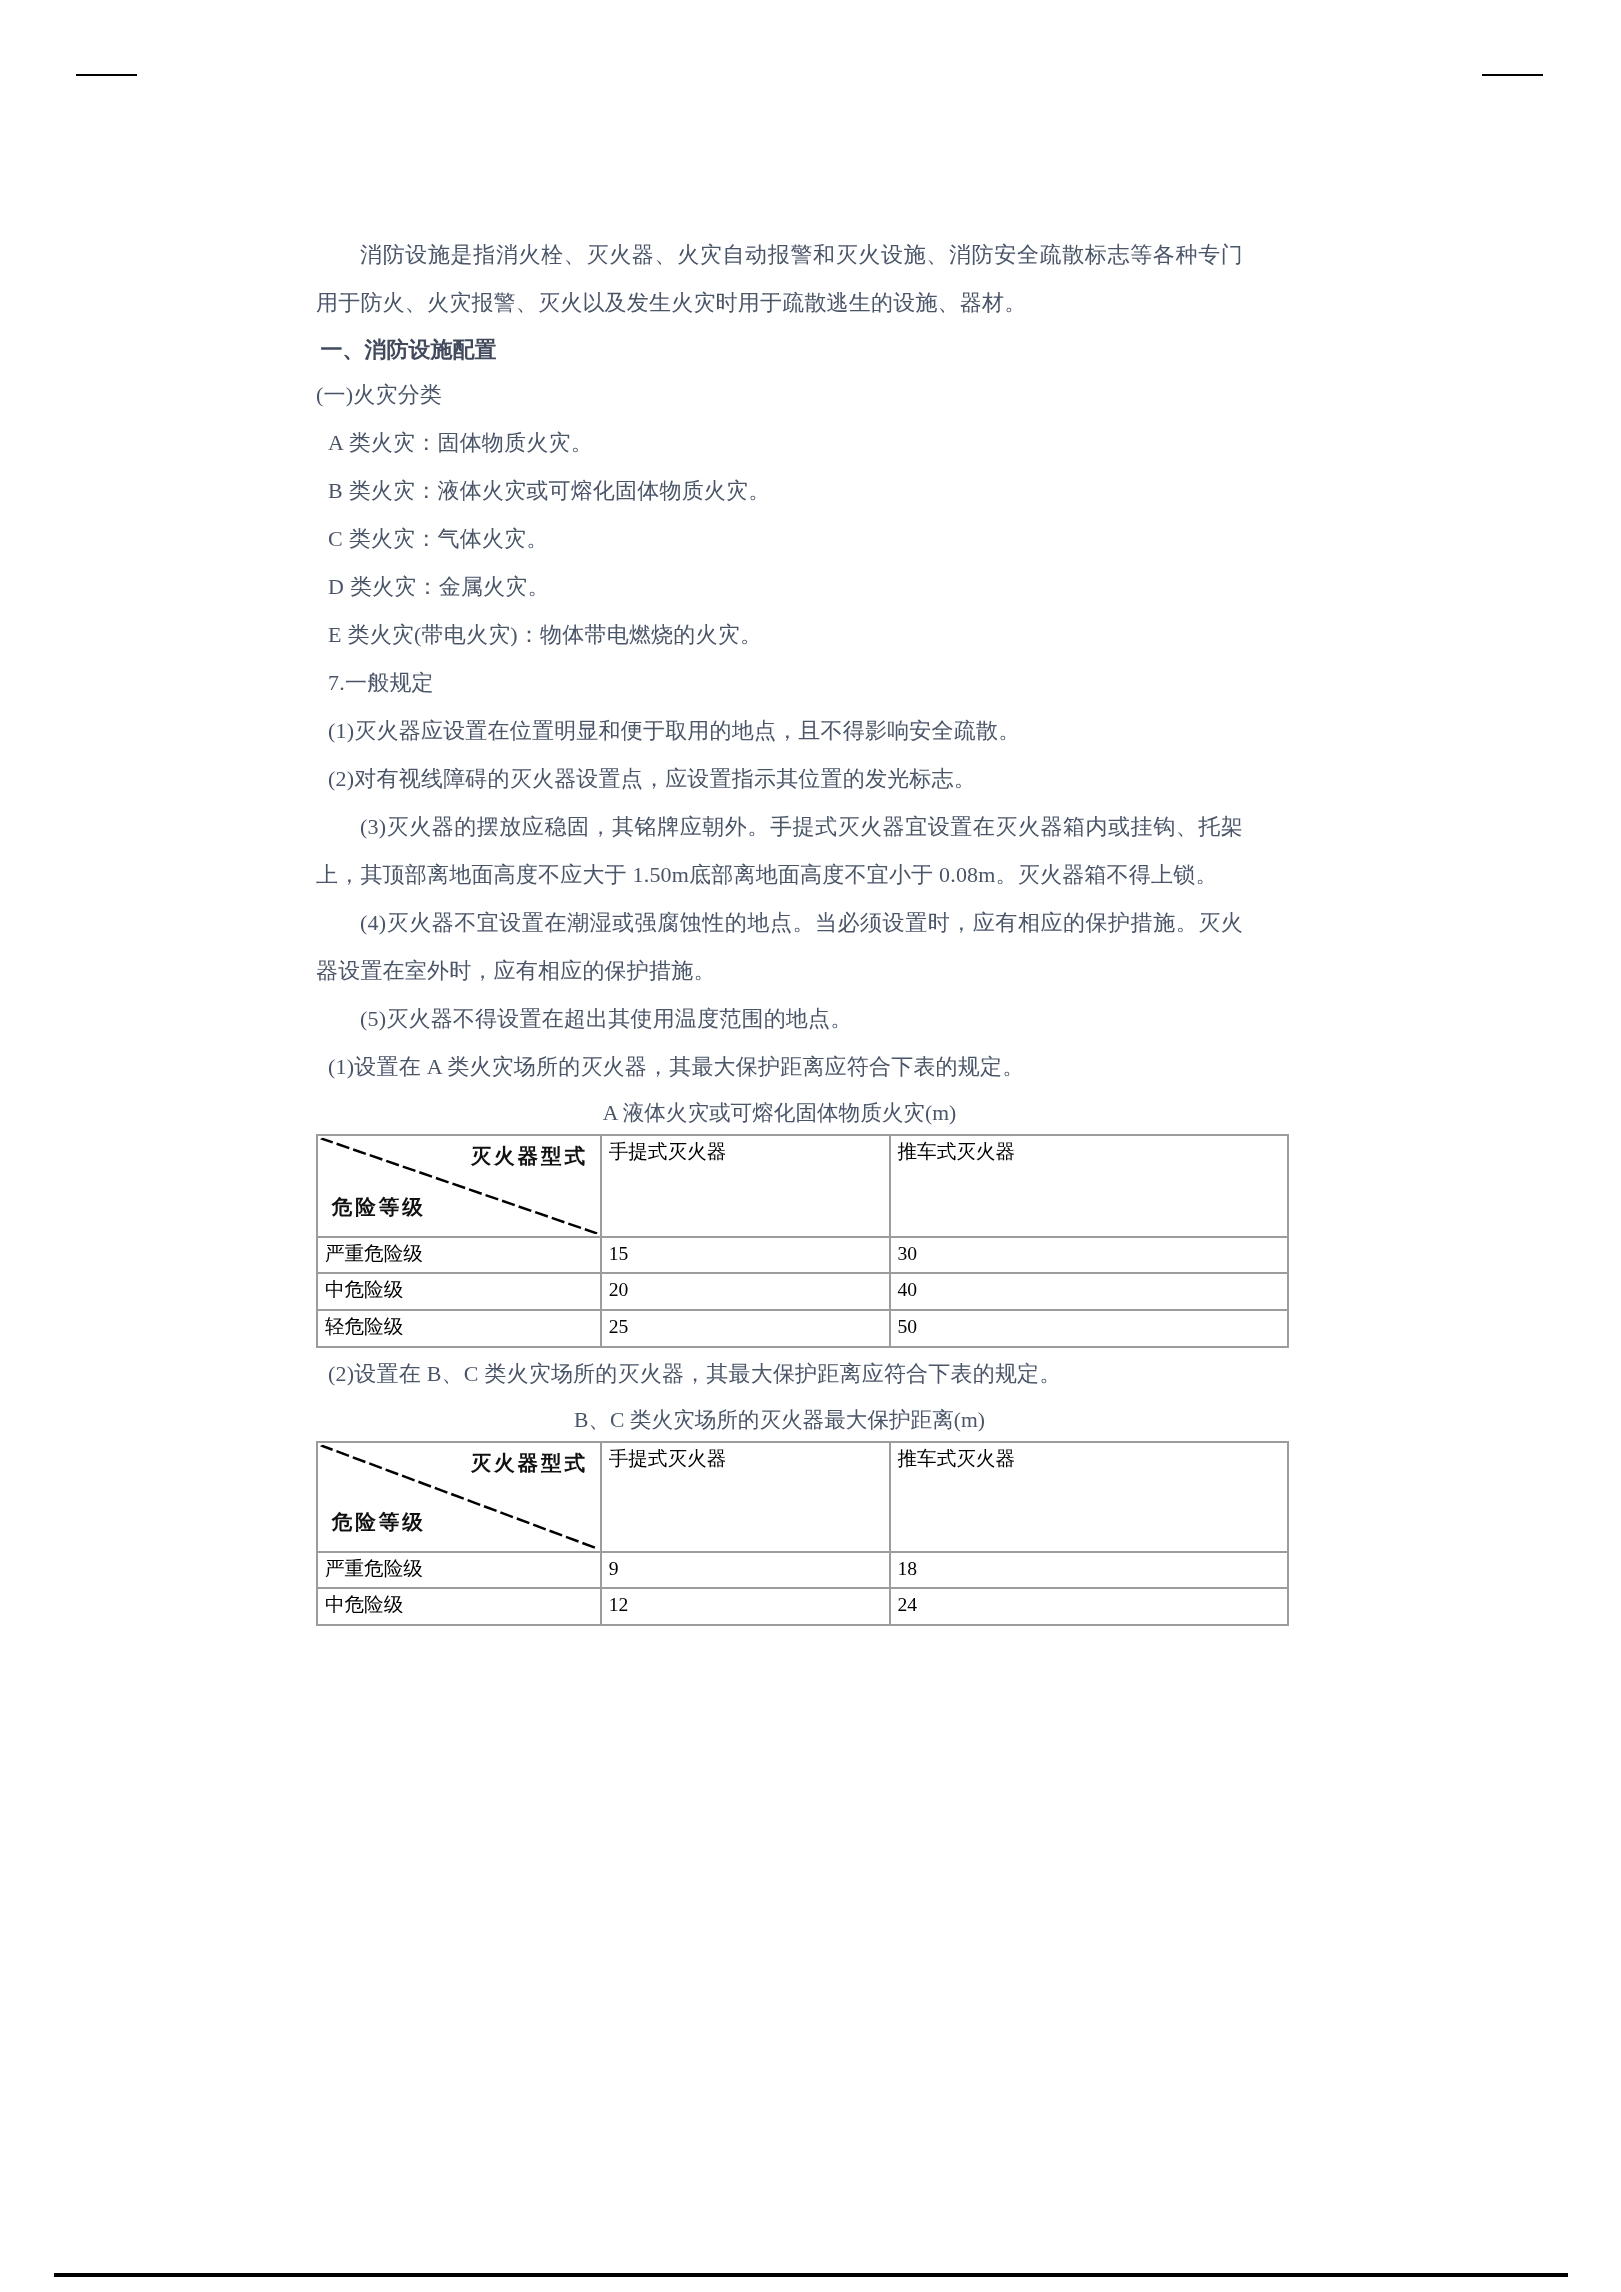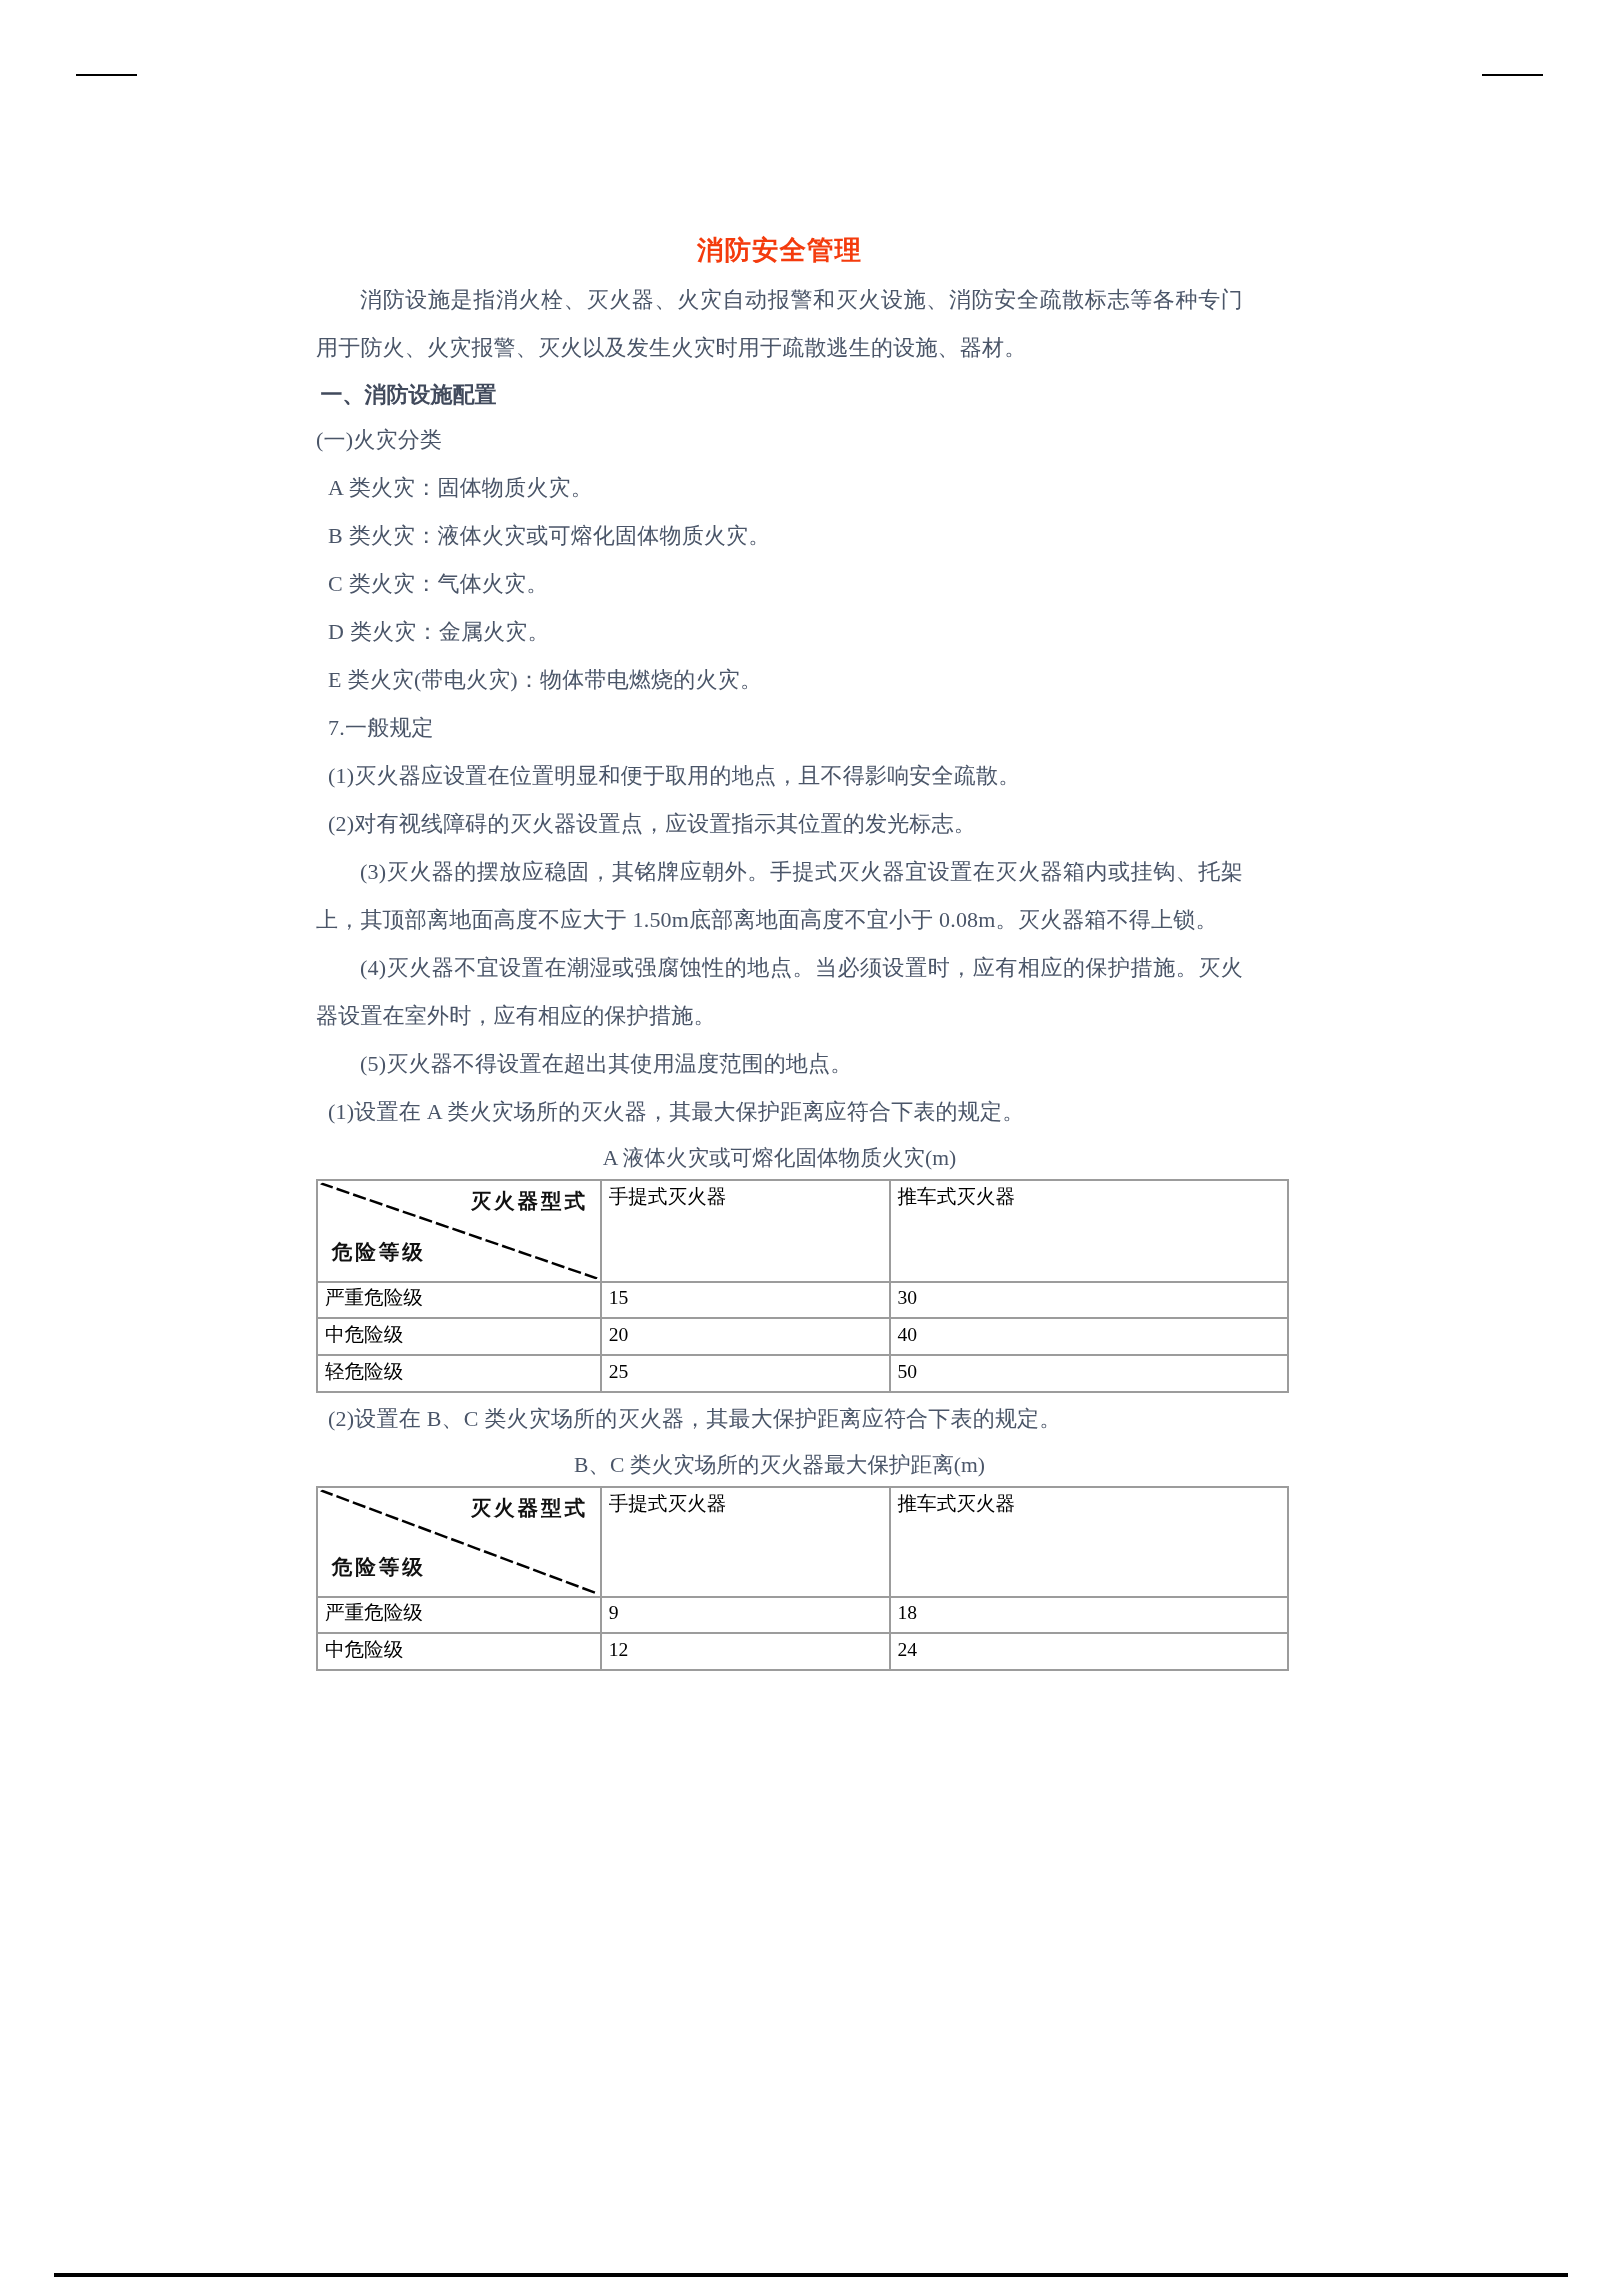--- a/index.html
+++ b/index.html
@@ -159,21 +159,20 @@
 </head>
 <body>
 
 <div class="page">
 
   <div class="crop-mark crop-tl"></div>
   <div class="crop-mark crop-tr"></div>
 
   <div class="content">
 
-    <h1 class="doc-title">消防安全管理</h1>
 
     <p class="para indent2">消防设施是指消火栓、灭火器、火灾自动报警和灭火设施、消防安全疏散标志等各种专门用于防火、火灾报警、灭火以及发生火灾时用于疏散逃生的设施、器材。</p>
 
     <p class="h-sec">一、消防设施配置</p>
 
     <p class="para flush">(一)火灾分类</p>
 
 
     <p class="para indent1">A 类火灾：固体物质火灾。</p>
     <p class="para indent1">B 类火灾：液体火灾或可熔化固体物质火灾。</p>

